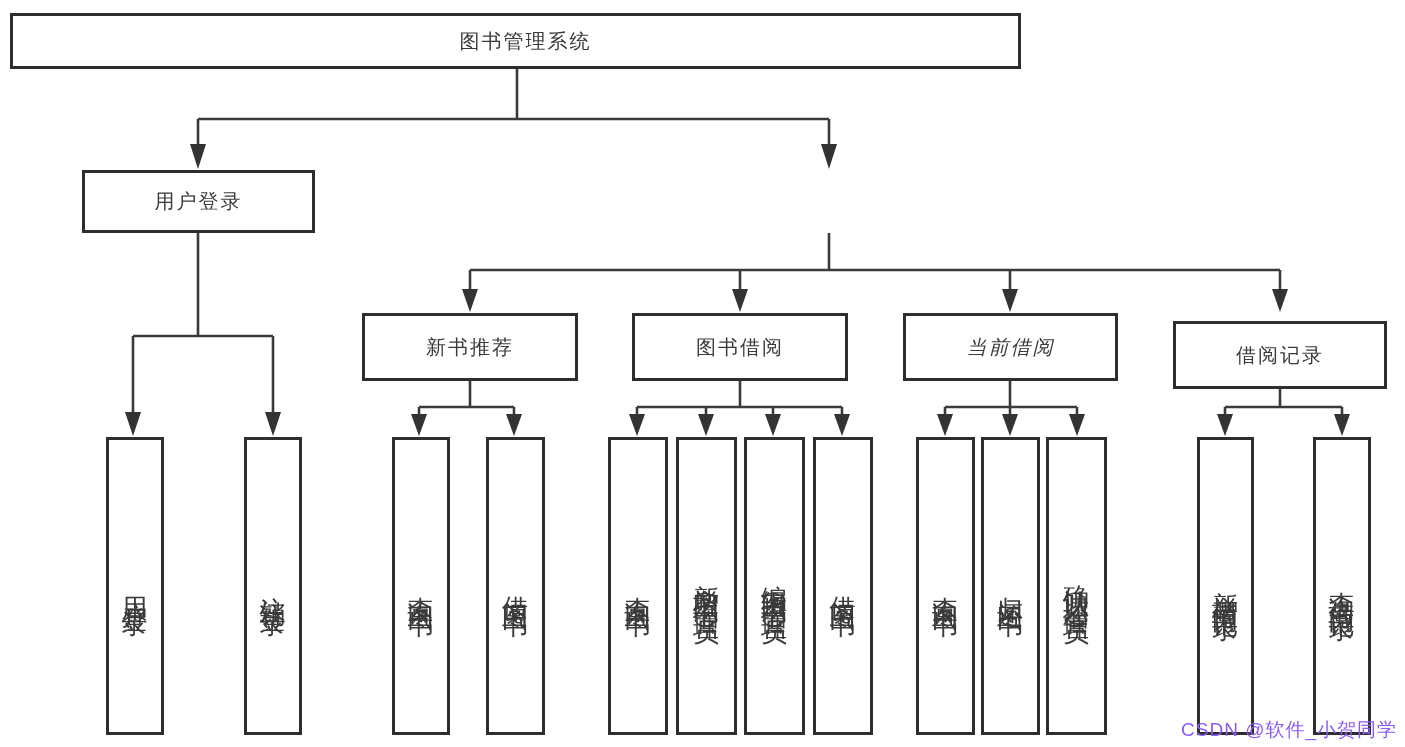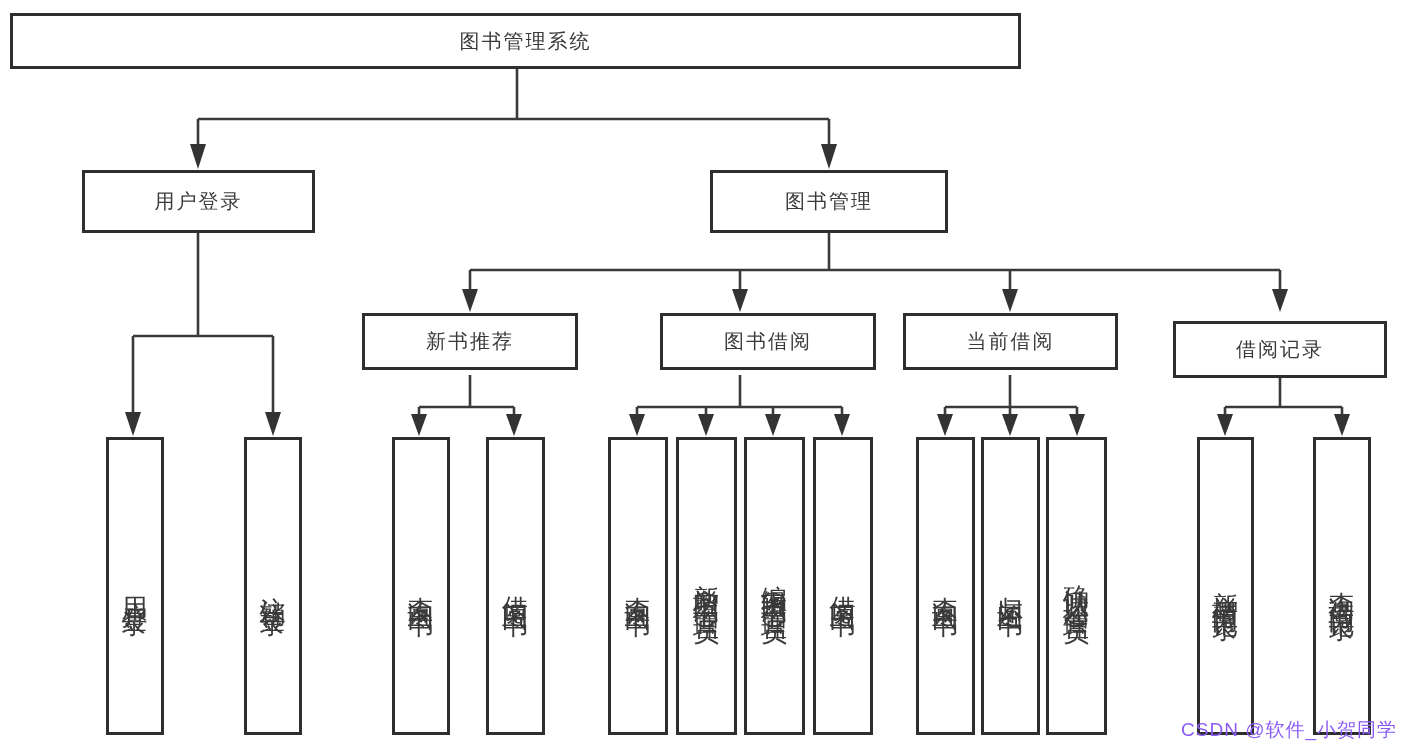--- a/index.html
+++ b/index.html
@@ -33,21 +33,21 @@
     font-size: 20px;
     color: #3a3a3a;
     letter-spacing: 2px;
     white-space: nowrap;
   }
   .root-box {
     left: 10px; top: 13px;
     width: 1011px; height: 56px; padding-left: 20px;
   }
   .branch-box { height: 63px; top: 170px; }
-  .module-box { height: 57px; top: 313px; }
+  .module-box { height: 68px; top: 313px; }
   .leaf {
     position: absolute;
     box-sizing: border-box;
     border: 3px solid #2e2e2e;
     background: #ffffff;
     top: 437px;
     height: 298px;
     display: flex;
     align-items: center;
     justify-content: center;
@@ -115,31 +115,28 @@
     </g>
   </svg>
 
   <div class="node root-box">
     <span>图书管理系统</span>
   </div>
 
   <div class="node branch-box" style="left:82px; width:233px;">
     <span>用户登录</span>
   </div>
-  <div class="node branch-box" style="left:710px; width:238px;">
-    <span>图书管理</span>
-  </div>
 
   <div class="node module-box" style="left:362px; width:216px;">
     <span>新书推荐</span>
   </div>
-  <div class="node module-box" style="left:632px; width:216px;margin-left:28px;">
+  <div class="node module-box" style="left:632px; width:216px;">
     <span>图书借阅</span>
   </div>
-  <div class="node module-box" style="left:903px; width:215px;">
+  <div class="node module-box" style="left:903px; width:215px;font-style:italic;">
     <span>当前借阅</span>
   </div>
   <div class="node module-box" style="left:1173px; width:214px;margin-top:8px;">
     <span>借阅记录</span>
   </div>
 
   <div class="leaf" style="left:106px; width:58px;">
     <span class="vtext">用户登录</span>
   </div>
   <div class="leaf" style="left:244px; width:58px;">

